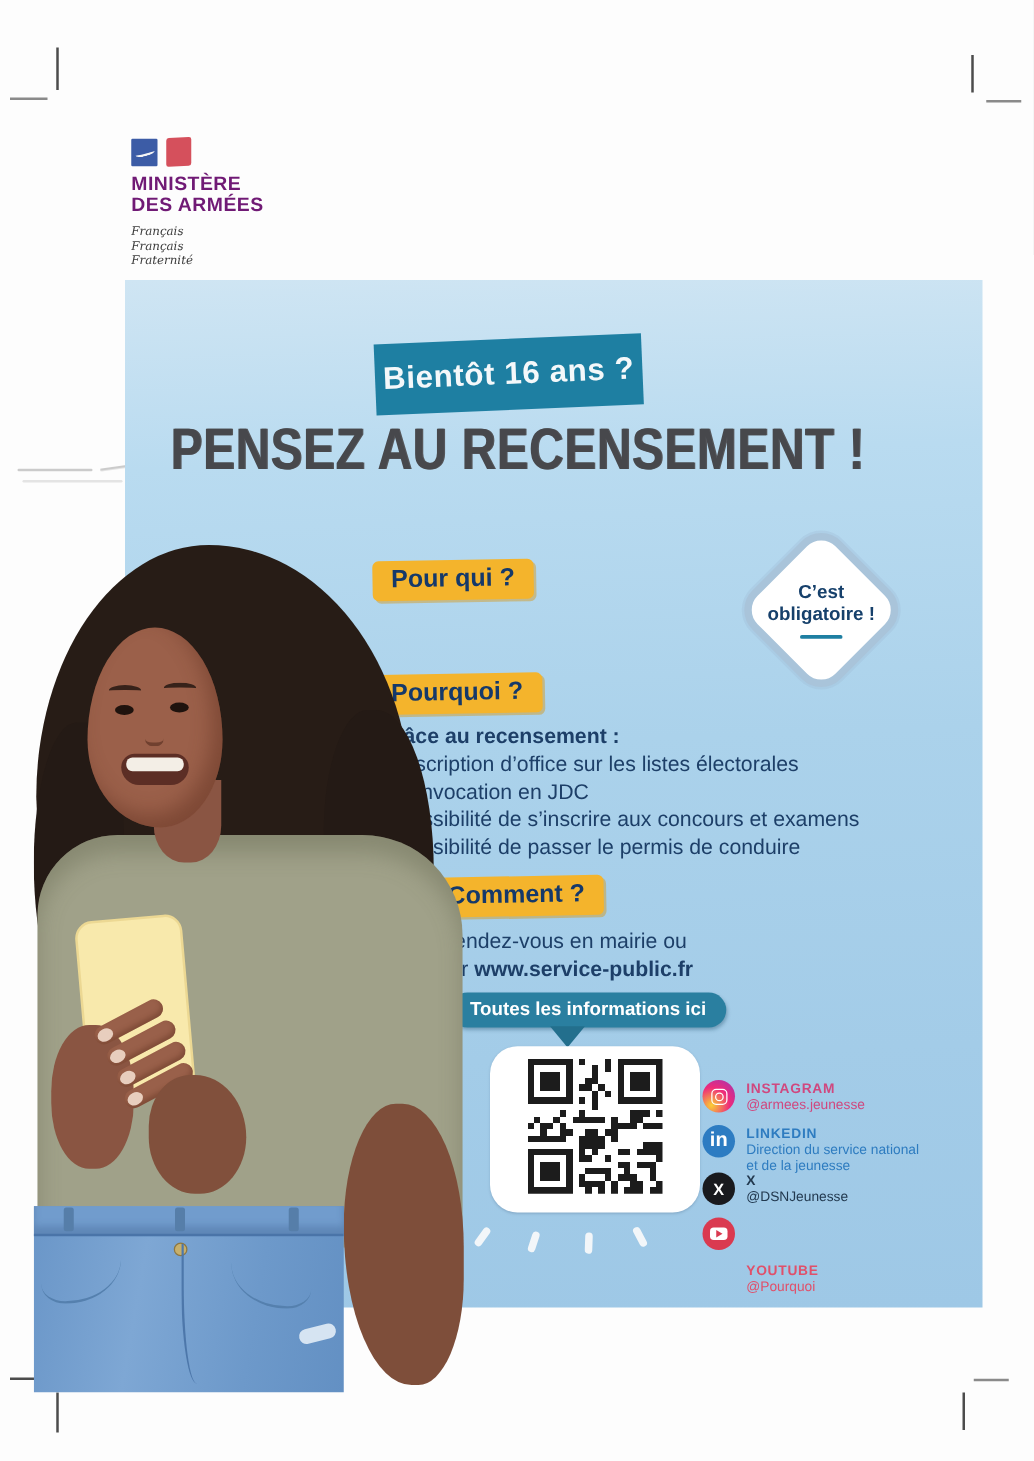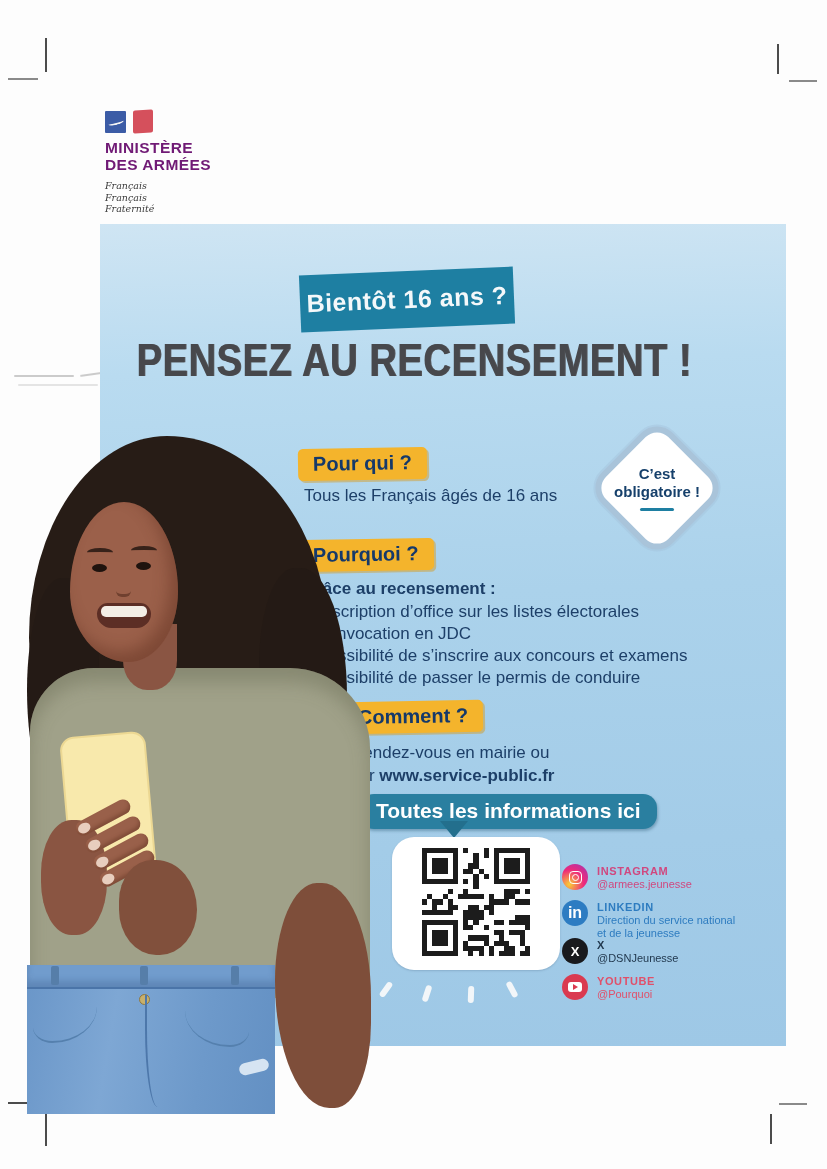--- a/index.html
+++ b/index.html
@@ -64,21 +64,21 @@
   .diamond-inner {
     position:absolute; inset:0; transform:rotate(-45deg);
     display:flex; flex-direction:column; align-items:center; justify-content:center;
     color:#16406b; font-size:15px; font-weight:bold; line-height:18px; text-align:center;
   }
   .diamond-inner .bar { width:34px; height:3px; background:#1e7fa2; margin-top:7px; border-radius:2px; }
 
   
   .info-pill {
     position:absolute; left:260px; top:570px; background:#2a7fa0; border-radius:14px;
-    padding:5px 16px 6px; color:#fff; font-size:21px; font-weight:bold;
+    padding:5px 16px 6px; color:#fff; font-size:15px; font-weight:bold;
     box-shadow:1px 2px 3px rgba(20,70,95,.35);
   }
   .info-tail {
     position:absolute; left:340px; top:597px; width:0; height:0;
     border-left:14px solid transparent; border-right:14px solid transparent;
     border-top:17px solid #236f8d;
   }
 
   
   .qr-card {
@@ -171,21 +171,20 @@
       <div>Fraternité</div>
     </div>
   </div>
 
   <div class="poster">
 
     <div class="banner">Bientôt 16 ans ?</div>
     <div class="big-title">PENSEZ AU RECENSEMENT !</div>
 
     <div class="hl" style="left:198px;top:224px;">Pour qui ?</div>
-    <div class="body-text" style="left:204px;top:262px;">Tous les Français âgés de 16 ans</div>
 
     <div class="diamond-outer">
       <div class="diamond-inner">
         <span>C’est</span>
         <span>obligatoire !</span>
         <span class="bar"></span>
       </div>
     </div>
 
     <div class="hl" style="left:198px;top:315px;">Pourquoi ?</div>
@@ -449,21 +448,21 @@
         <div class="net">X</div>
         <div>@DSNJeunesse</div>
       </span>
     </div>
     <div class="social-row" style="top:750px;">
       <span class="s-icon yt">
           <span class="tube">
             <i></i>
           </span>
         </span>
-      <span class="s-text" style="color:#e0506a;">
+      <span class="s-text" style="color:#e0506a;margin-top:36px;">
         <div class="net">YOUTUBE</div>
         <div>@Pourquoi</div>
       </span>
     </div>
   </div>
 
   <div class="photo">
     <div class="hair"></div>
     <div class="hair-l"></div>
     <div class="hair-r"></div>

